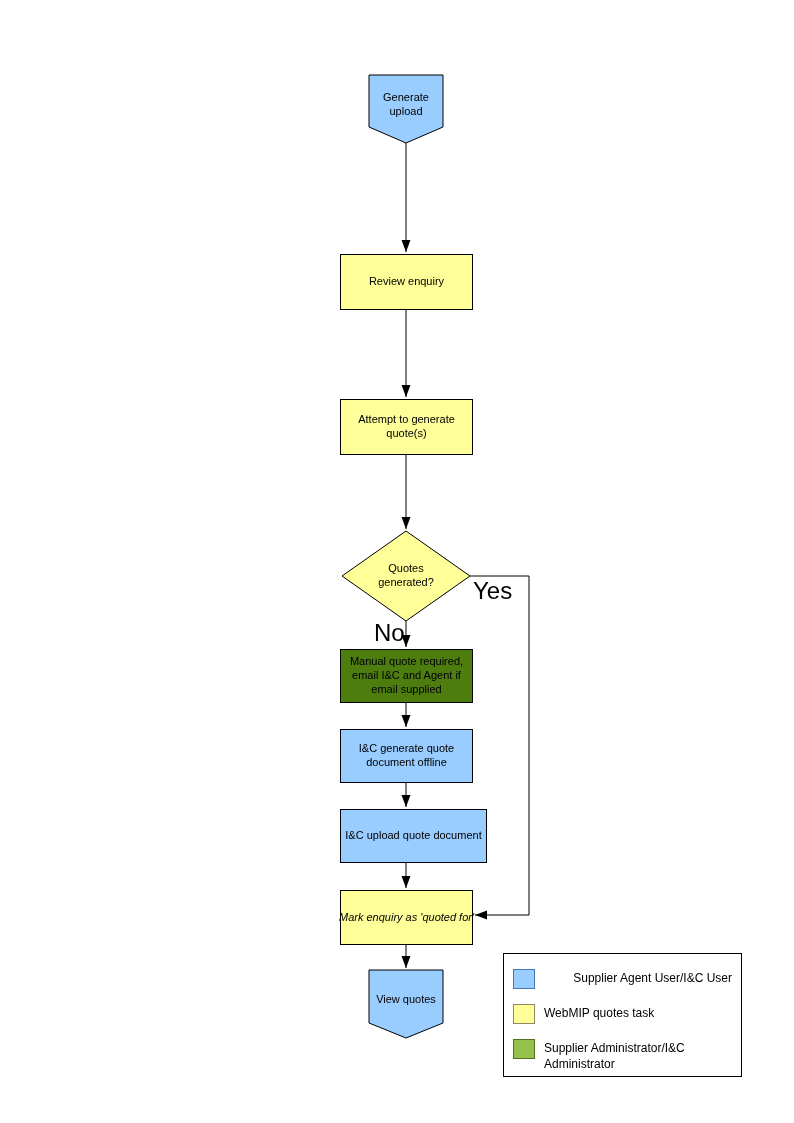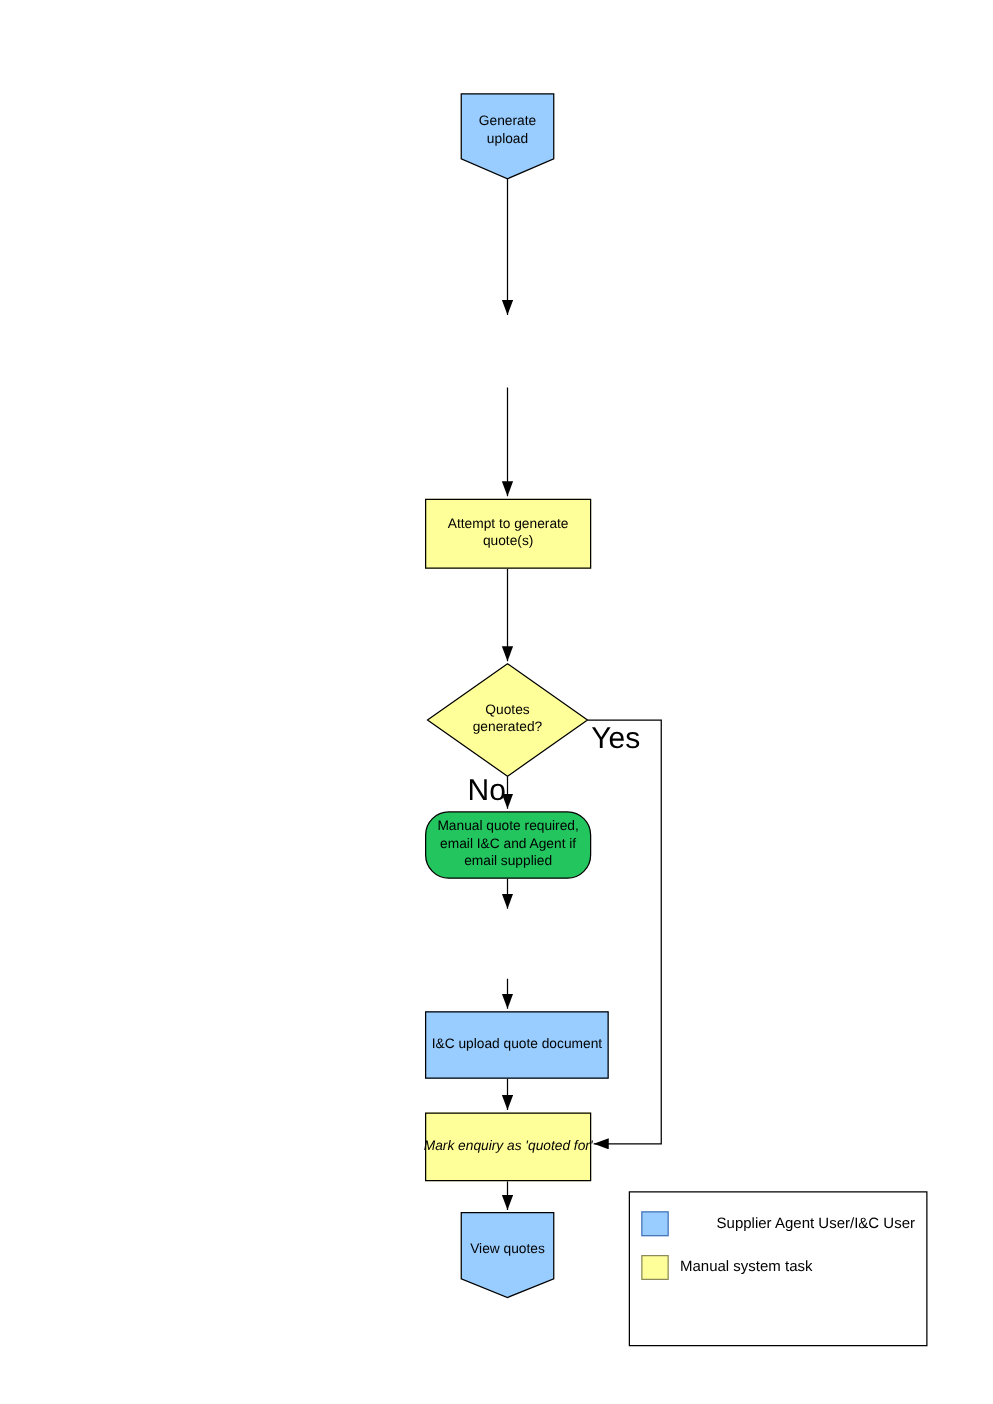--- a/index.html
+++ b/index.html
@@ -102,42 +102,48 @@
     <path d="M406,945 L406,968" stroke="#000000" stroke-width="1" fill="none" marker-end="url(#arrow)"></path>
     <path d="M470,576 L529,576 L529,915 L475,915" stroke="#000000" stroke-width="1" fill="none" marker-end="url(#arrow)"></path>
 
     <polygon points="369,75 443,75 443,127 406,143 369,127" stroke="#000000" stroke-width="1" fill="#99CCFF"></polygon>
     <polygon points="406,531 470,576 406,621 342,576" stroke="#000000" stroke-width="1" fill="#FFFF99"></polygon>
     <polygon points="369,970 443,970 443,1023 406,1038 369,1023" stroke="#000000" stroke-width="1" fill="#99CCFF"></polygon>
   </svg>
 
   <div class="node shape-label" style="left:372px; top:82px; width:68px; height:46px;">Generate upload</div>
 
+  <div class="node process" style="left: 340px; top: 254px; width: 133px; height: 56px; background-color: rgb(255, 255, 153);">Review enquiry</div>
 
   <div class="node process" style="left: 340px; top: 399px; width: 133px; height: 56px; background-color: rgb(255, 255, 153);">Attempt to generate quote(s)</div>
 
   <div class="node shape-label" style="left:366px; top:546px; width:80px; height:60px;">Quotes generated?</div>
 
   <div class="branch-label" style="left:473px; top:579px;">Yes</div>
 
   <div class="branch-label" style="left:374px; top:621px;">No</div>
 
-  <div class="node process" style="left: 340px; top: 649px; width: 133px; height: 54px; background-color: #22c55e; border-radius: 19px;">Manual quote required, email I&amp;C and Agent if email supplied</div>
+  <div class="node process" style="left: 340px; top: 649px; width: 133px; height: 54px; background-color: #4d7c0f;">Manual quote required, email I&amp;C and Agent if email supplied</div>
 
+  <div class="node process" style="left: 340px; top: 729px; width: 133px; height: 54px; background-color: rgb(153, 204, 255);">I&amp;C generate quote document offline</div>
 
   <div class="node process" style="left: 340px; top: 809px; width: 147px; height: 54px; background-color: rgb(153, 204, 255);">I&amp;C upload quote document</div>
 
   <div class="node process nowrap" style="left: 340px; top: 890px; width: 133px; height: 55px; background-color: rgb(255, 255, 153); font-style: italic;">Mark enquiry as 'quoted for'</div>
 
   <div class="node shape-label" style="left:364px; top:985px; width:84px; height:30px;">View quotes</div>
 
   <div class="legend">
     <div class="legend-item" style="top:15px; height:22px;text-align:right;">
       <span class="legend-swatch swatch-blue" style="background-color: rgb(153, 204, 255);"></span>
       <span class="legend-label">Supplier Agent User/I&amp;C User</span>
     </div>
     <div class="legend-item" style="top:50px; height:22px;">
       <span class="legend-swatch swatch-yellow" style="background-color: rgb(255, 255, 153);"></span>
-      <span class="legend-label">Manual system task</span>
+      <span class="legend-label">WebMIP quotes task</span>
+    </div>
+    <div class="legend-item" style="top:85px; height:34px;">
+      <span class="legend-swatch swatch-green" style="background-color: rgb(148, 192, 76);"></span>
+      <span class="legend-label">Supplier Administrator/I&amp;C Administrator</span>
     </div>
   </div>
 
 </div>
 
 </body></html>

